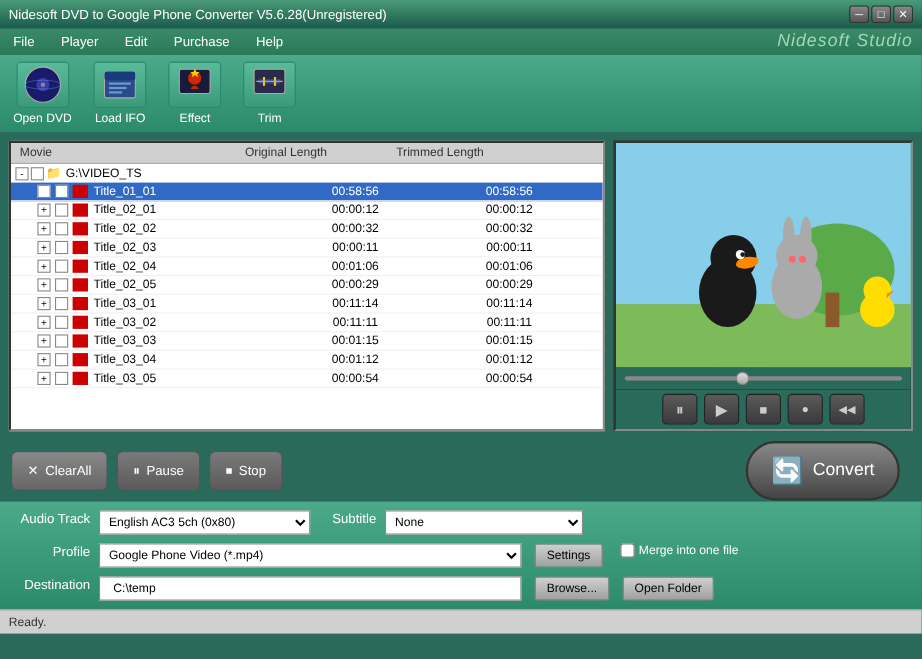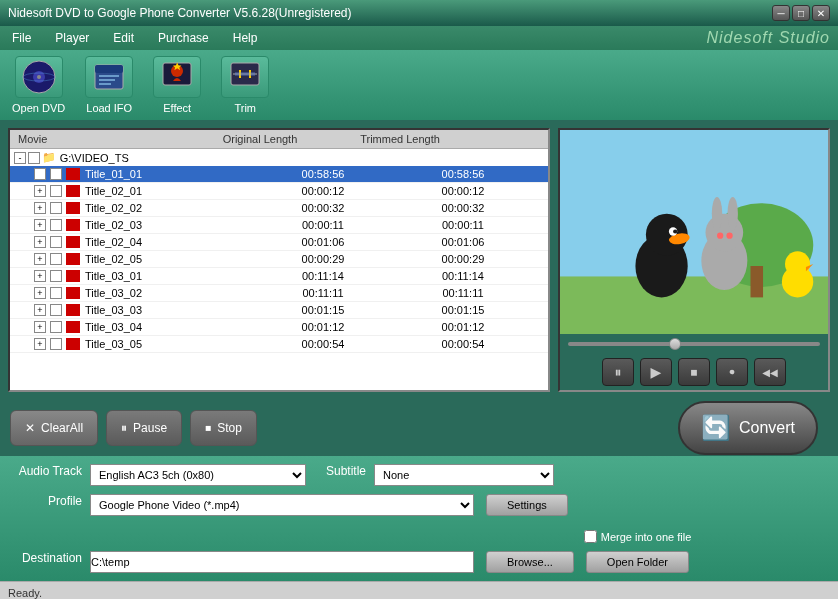--- a/index.html
+++ b/index.html
@@ -274,34 +274,34 @@
       font-size: 11px;
       border: 1px solid #888;
       background: #fff;
       padding: 1px 4px;
     }
     .settings-input {
       height: 22px;
       font-size: 11px;
       border: 1px solid #888;
       background: #fff;
-      padding: 1px 0;
+      padding: 1px 12px;
     }
     .settings-btn {
       height: 22px;
-      padding: 0 20px;
+      padding: 0 10px;
       background: linear-gradient(to bottom, #d0d0d0, #a0a0a0);
       border: 1px solid #888;
       border-radius: 3px;
       cursor: pointer;
       font-size: 11px;
     }
     .merge-label {
       display: flex; align-items: center; gap: 4px;
-      color: #fff; font-size: 11px; margin-top: 36px;
+      color: #fff; font-size: 11px;
     }
     .status-bar {
       background: #d0d0d0;
       padding: 2px 8px;
       font-size: 11px;
       color: #333;
       border-top: 1px solid #aaa;
       height: 22px;
       display: flex; align-items: center;
     }
@@ -571,21 +571,21 @@
   </button>
   <button class="btn-convert">
     <span style="font-size:24px;">🔄</span>
     <span>Convert</span>
   </button>
 </div>
 
 <div class="settings-area">
   <div class="settings-row">
     <span class="settings-label">Audio Track</span>
-    <select class="settings-select" style="width:216px;">
+    <select class="settings-select" style="width:192px;">
       <option>English AC3 5ch (0x80)</option>
     </select>
     <span class="subtitle-label" style="margin-left:12px;">Subtitle</span>
     <select class="settings-select" style="width:180px;">
       <option>None</option>
     </select>
   </div>
   <div class="settings-row">
     <span class="settings-label">Profile</span>
     <select class="settings-select" style="width:384px;">

